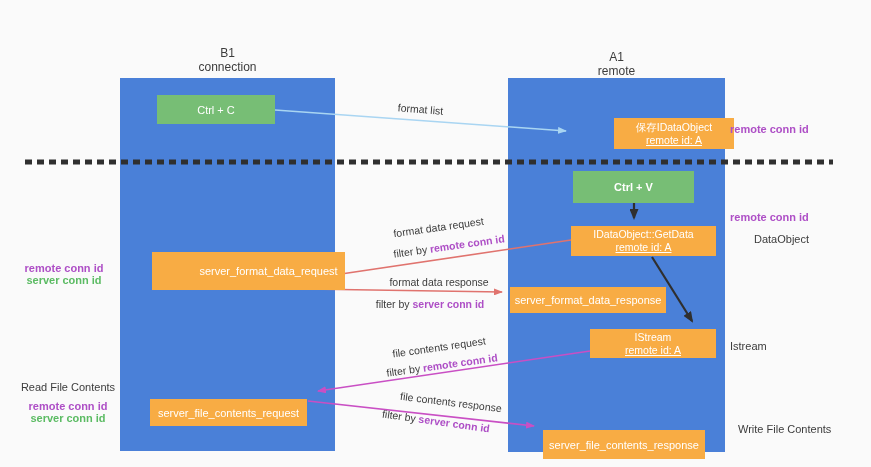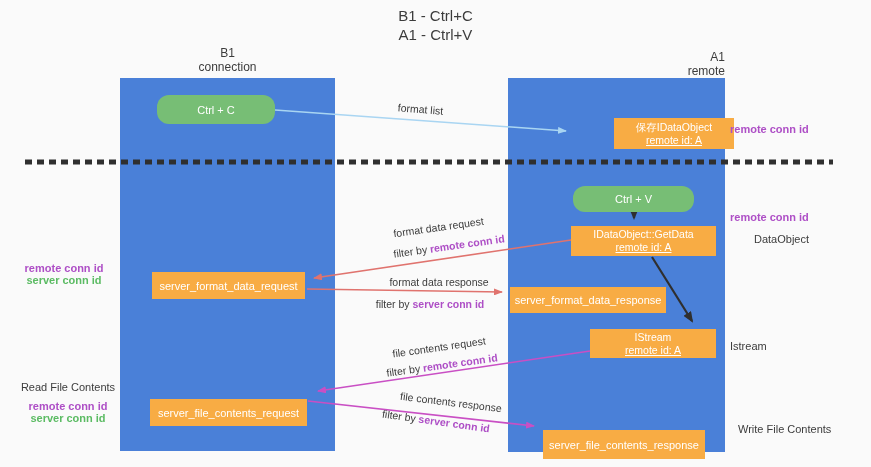--- a/index.html
+++ b/index.html
@@ -3,49 +3,45 @@
 <meta charset="utf-8">
 <style>
   html,body{margin:0;padding:0;}
   body{font-family:"Liberation Sans", sans-serif;background:#fafafa;}
   #canvas{position:relative;width:871px;height:467px;background:#fafafa;overflow:hidden;}
   .lane{position:absolute;background:#4a80d8;z-index:1;}
   #arrow-layer{position:absolute;left:0;top:0;z-index:2;}
   .node{position:absolute;z-index:3;display:flex;flex-direction:column;align-items:center;justify-content:center;
         color:#ffffff;text-align:center;white-space:nowrap;}
   .node.orange{background:#f8ac44;}
-  .node.green{background:#77be75;border-radius:12px;}
+  .node.green{background:#77be75;}
   .node .l1{font-size:10.5px;line-height:13px;}
   .node .l2{font-size:10.5px;line-height:13px;text-decoration:underline;}
   .node.single{font-size:11px;}
   .title{position:absolute;left:0;right:0;top:6px;text-align:center;color:#3c3c3c;
          font-size:15px;line-height:19px;z-index:3;}
   .lane-header{position:absolute;text-align:center;color:#3c3c3c;font-size:12px;line-height:14px;z-index:3;}
   .side-label{position:absolute;font-size:11px;color:#3c3c3c;z-index:3;white-space:nowrap;}
   .purple{color:#ae4fc6;font-weight:bold;}
   .greentxt{color:#5bbb63;font-weight:bold;}
   .edge-label{position:absolute;font-size:10.5px;color:#3c3c3c;text-align:center;z-index:3;white-space:nowrap;}
   .edge-label .key-purple{color:#ae4fc6;font-weight:bold;}
   .center{text-align:center;}
 </style>
 </head>
 <body>
 
 <div id="canvas">
 
-  <div class="title">
-    <div>B1 - Ctrl+C</div>
-    <div>A1 - Ctrl+V</div>
-  </div>
 
   <div class="lane-header" style="left:120px;top:46px;width:215px;">
     <div>B1</div>
     <div>connection</div>
   </div>
-  <div class="lane-header" style="left:508px;top:50px;width:217px;text-align:right;">
+  <div class="lane-header" style="left:508px;top:50px;width:217px;">
     <div>A1</div>
     <div>remote</div>
   </div>
 
   <div class="lane" style="left:120px;top:78px;width:215px;height:373px;"></div>
   <div class="lane" style="left:508px;top:78px;width:217px;height:374px;"></div>
 
   <svg id="arrow-layer" width="871" height="467" viewBox="0 0 871 467">
     <defs>
       <marker id="m-blue" markerWidth="9" markerHeight="7" refX="8" refY="3.5" orient="auto" markerUnits="userSpaceOnUse">
@@ -79,28 +75,28 @@
     <line x1="308" y1="401" x2="534" y2="426" stroke-width="1.6" marker-end="url(#m-mag)" stroke="#c94fc4"></line>
   </svg>
 
   <div class="node green single" style="left:157px;top:95px;width:118px;height:29px;">Ctrl + C</div>
 
   <div class="node orange" style="left:575px;top:118px;width:120px;height:31px;margin-left:39px;">
     <div class="l1">保存IDataObject</div>
     <div class="l2">remote id: A</div>
   </div>
 
-  <div class="node green single" style="left:573px;top:186px;width:121px;height:26px;">Ctrl + V</div>
+  <div class="node green single" style="left:573px;top:171px;width:121px;height:32px;font-weight:bold;">Ctrl + V</div>
 
   <div class="node orange" style="left:571px;top:226px;width:145px;height:30px;">
     <div class="l1">IDataObject::GetData</div>
     <div class="l2">remote id: A</div>
   </div>
 
-  <div class="node orange single" style="left:152px;top:272px;width:153px;height:27px;">server_format_data_request</div>
+  <div class="node orange single" style="left:152px;top:252px;width:153px;height:38px;padding-left:40px;">server_format_data_request</div>
 
   <div class="node orange single" style="left:510px;top:287px;width:156px;height:26px;">server_format_data_response</div>
 
   <div class="node orange" style="left:590px;top:329px;width:126px;height:29px;">
     <div class="l1">IStream</div>
     <div class="l2">remote id: A</div>
   </div>
 
   <div class="node orange single" style="left:150px;top:399px;width:157px;height:27px;">server_file_contents_request</div>
 

